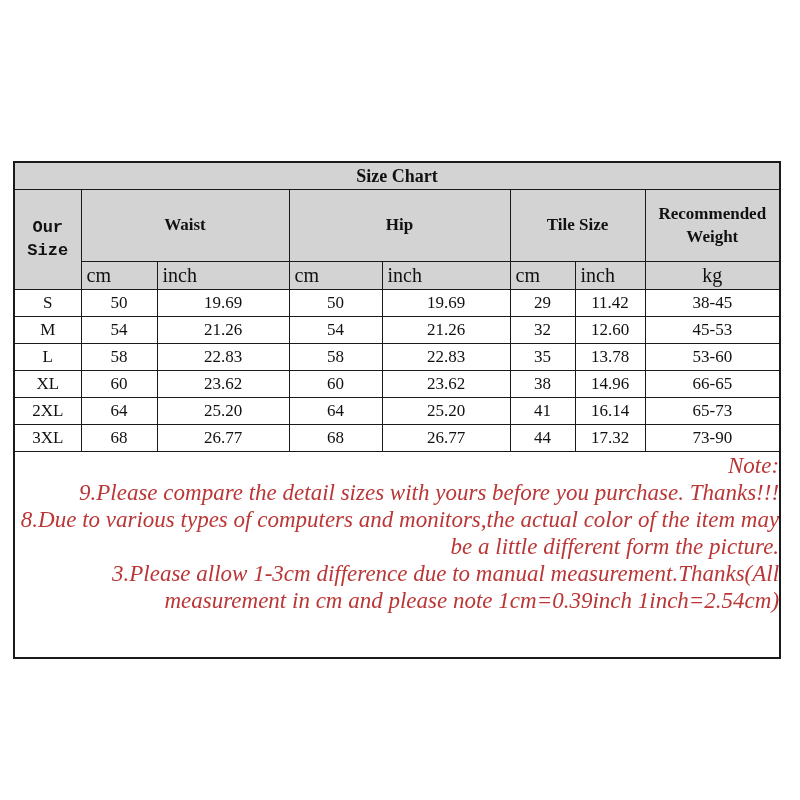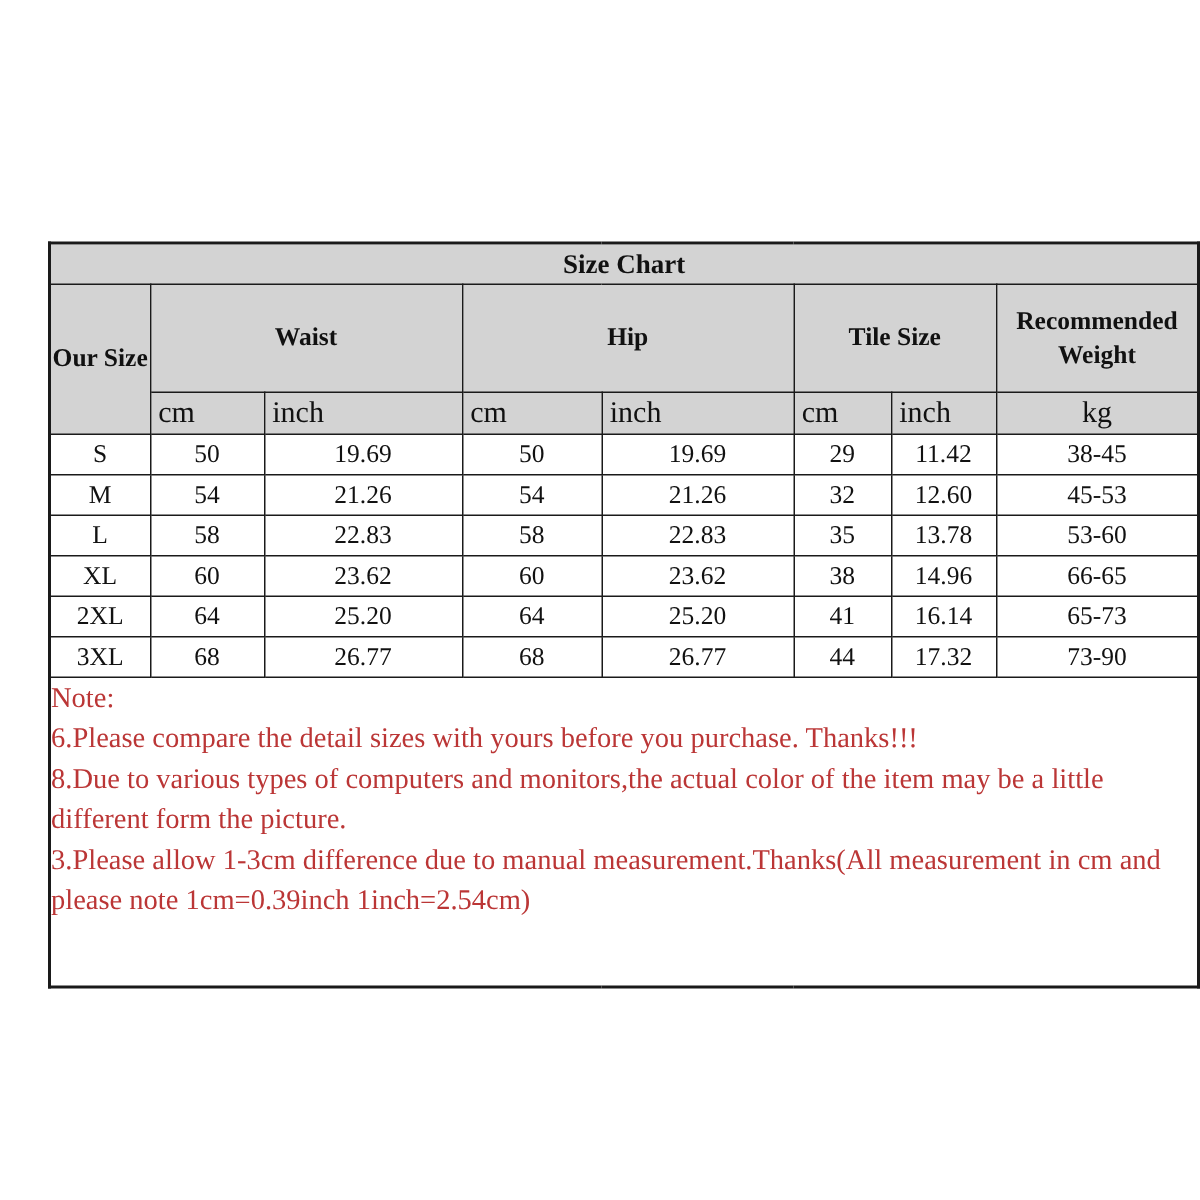--- a/index.html
+++ b/index.html
@@ -12,21 +12,21 @@
   html,body{margin:0;padding:0;}
   body{
     width:800px;height:800px;
     background:var(--page-bg);
     font-family:"Liberation Serif","DejaVu Serif",serif;
     color:var(--text);
     position:relative;
   }
   .chart-wrap{
     position:absolute;
-    left:32px;top:161px;
+    left:13px;top:161px;
     width:622px;
   }
   table.size-chart{
     border-collapse:collapse;
     table-layout:fixed;
     width:766px;
     border:2px solid var(--border);
   }
   table.size-chart th,
   table.size-chart td{
@@ -44,21 +44,21 @@
   }
   tr.header-row th{
     background:var(--header-bg);
     height:71px;
     font-size:17px;
     font-weight:bold;
     text-align:center;
     vertical-align:middle;
     line-height:1.35;
   }
-  th.our-size-cell{padding:0 6px;}
+  th.our-size-cell{padding:0 6px;font-family:Liberation Mono, monospace;}
   th.rec-weight-cell{padding:0 4px;}
   tr.subheader-row th{
     background:var(--header-bg);
     height:27px;
     font-size:20px;
     font-weight:normal;
     text-align:left;
     vertical-align:middle;
     padding-left:5px;
   }
@@ -71,25 +71,26 @@
     height:26px;
     font-size:17px;
     text-align:center;
     vertical-align:middle;
     background:#ffffff;
   }
   td.note-cell{
     height:205px;
     background:#ffffff;
     vertical-align:top;
-    text-align:left;
+    text-align:right;
     color:var(--note-color);
-    font-size:19px;
+    font-size:23px;
     line-height:27px;
     padding:16px 10px 0 10px;
+    font-style:italic;
   }
   .note-line{margin:0;}
 </style>
 </head>
 <body>
 
 <div class="chart-wrap">
   <table class="size-chart">
     <colgroup>
       <col style="width:67px">
@@ -181,20 +182,20 @@
           <td>26.77</td>
           <td>44</td>
           <td>17.32</td>
           <td>73-90</td>
         </tr>
       </tbody>
     <tfoot>
       <tr>
         <td colspan="8" class="note-cell">
           <p class="note-line">Note:</p>
-          <p class="note-line">6.Please compare the detail sizes with yours before you purchase. Thanks!!!</p>
+          <p class="note-line">9.Please compare the detail sizes with yours before you purchase. Thanks!!!</p>
           <p class="note-line">8.Due to various types of computers and monitors,the actual color of the item may be a little different form the picture.</p>
           <p class="note-line">3.Please allow 1-3cm difference due to manual measurement.Thanks(All measurement in cm and please note 1cm=0.39inch 1inch=2.54cm)</p>
         </td>
       </tr>
     </tfoot>
   </table>
 </div>
 
 </body></html>

